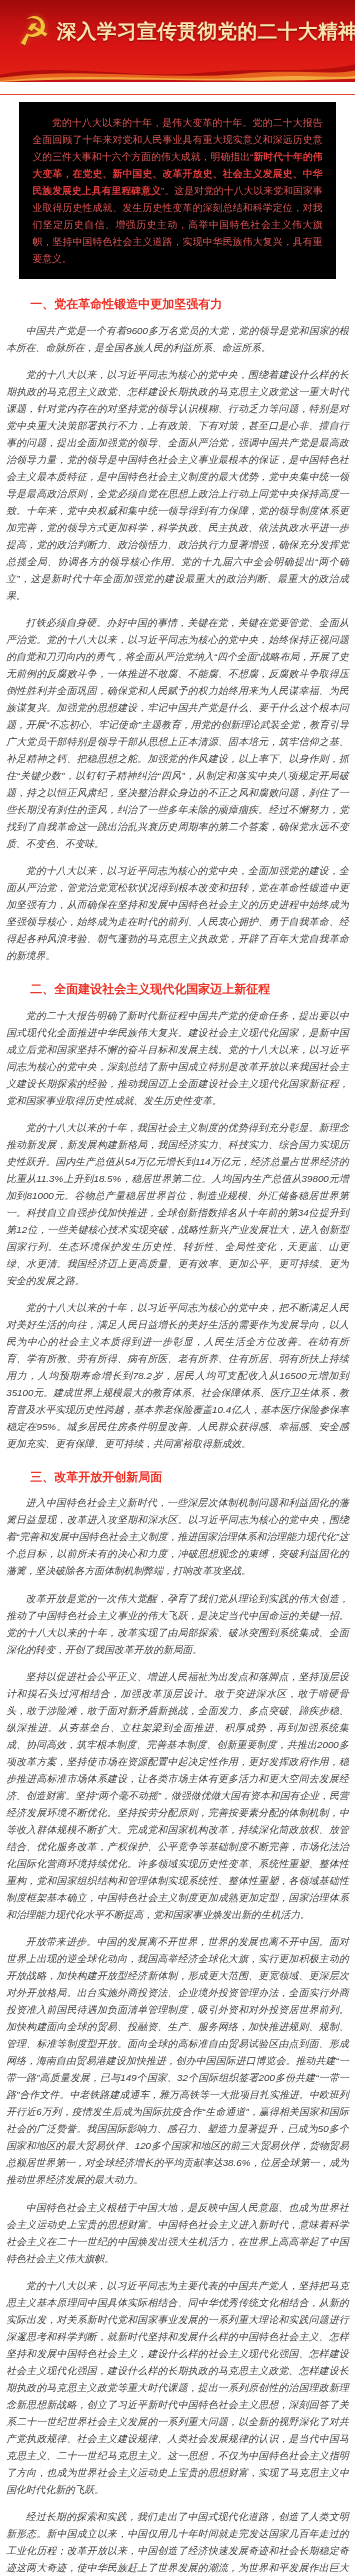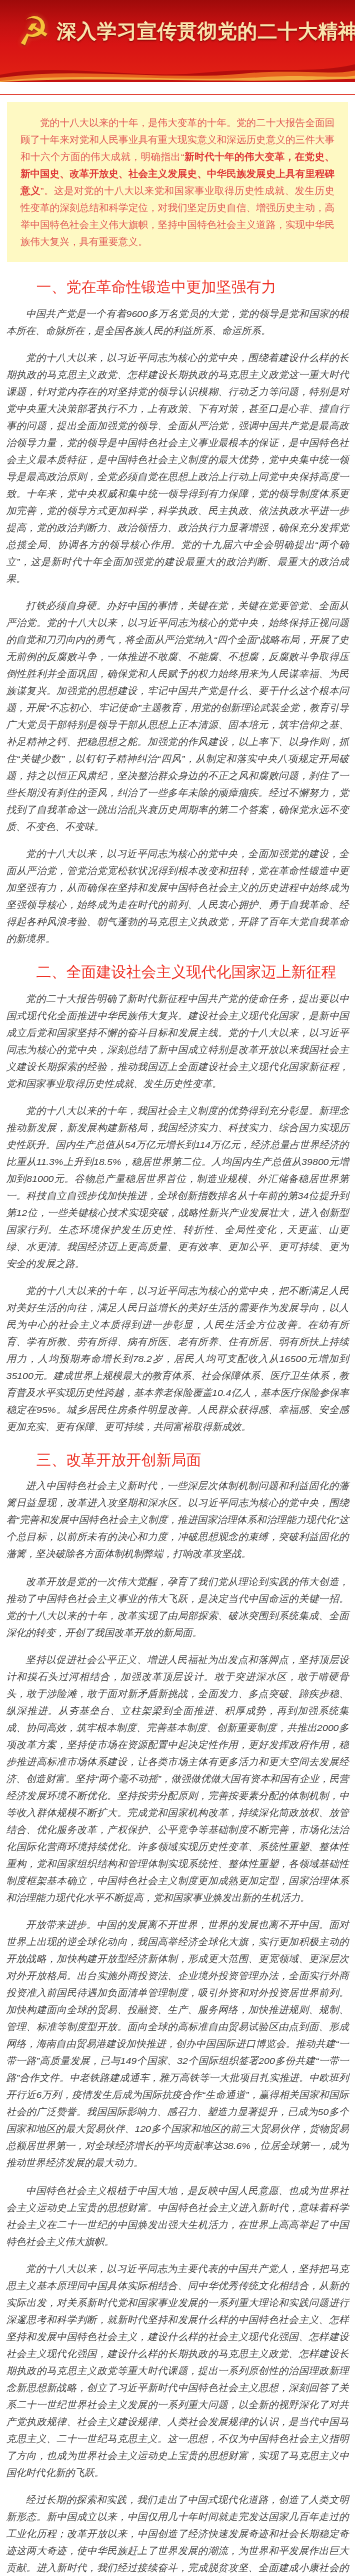--- a/index.html
+++ b/index.html
@@ -43,39 +43,39 @@
   }
   .banner-waves{position:absolute;left:0;bottom:0;width:355px;height:23px;z-index:1;}
   
   .top-rule{
     height:1px;
     background:#e2463a;
     margin:12.4px 0 6.2px 0;
   }
   
   .intro-box{
-    margin:0 7px;
-    background:#fef9c3;
+    margin:0 19px;
+    background:#000000;
     padding:12.4px 13.4px;
   }
   .intro-text{
     margin:0;
     color:#e05555;
     font-size:9.8px;
     line-height:17px;
     text-align:justify;
     text-indent:2em;
   }
   .intro-text b{color:#df3b3b;font-weight:bold;}
   
   .article{padding:0 6.2px;}
   .section-heading{
     color:#ee3226;
-    font-size:15px;
-    font-weight:normal;
+    font-size:12px;
+    font-weight:bold;
     margin:17.5px 0 4.1px 0;
     padding-left:2em;
     line-height:14.4px;
   }
   .body-para{
     color:#3d3d3d;
     font-size:9.8px;
     line-height:17px;
     text-align:justify;
     text-indent:2em;

